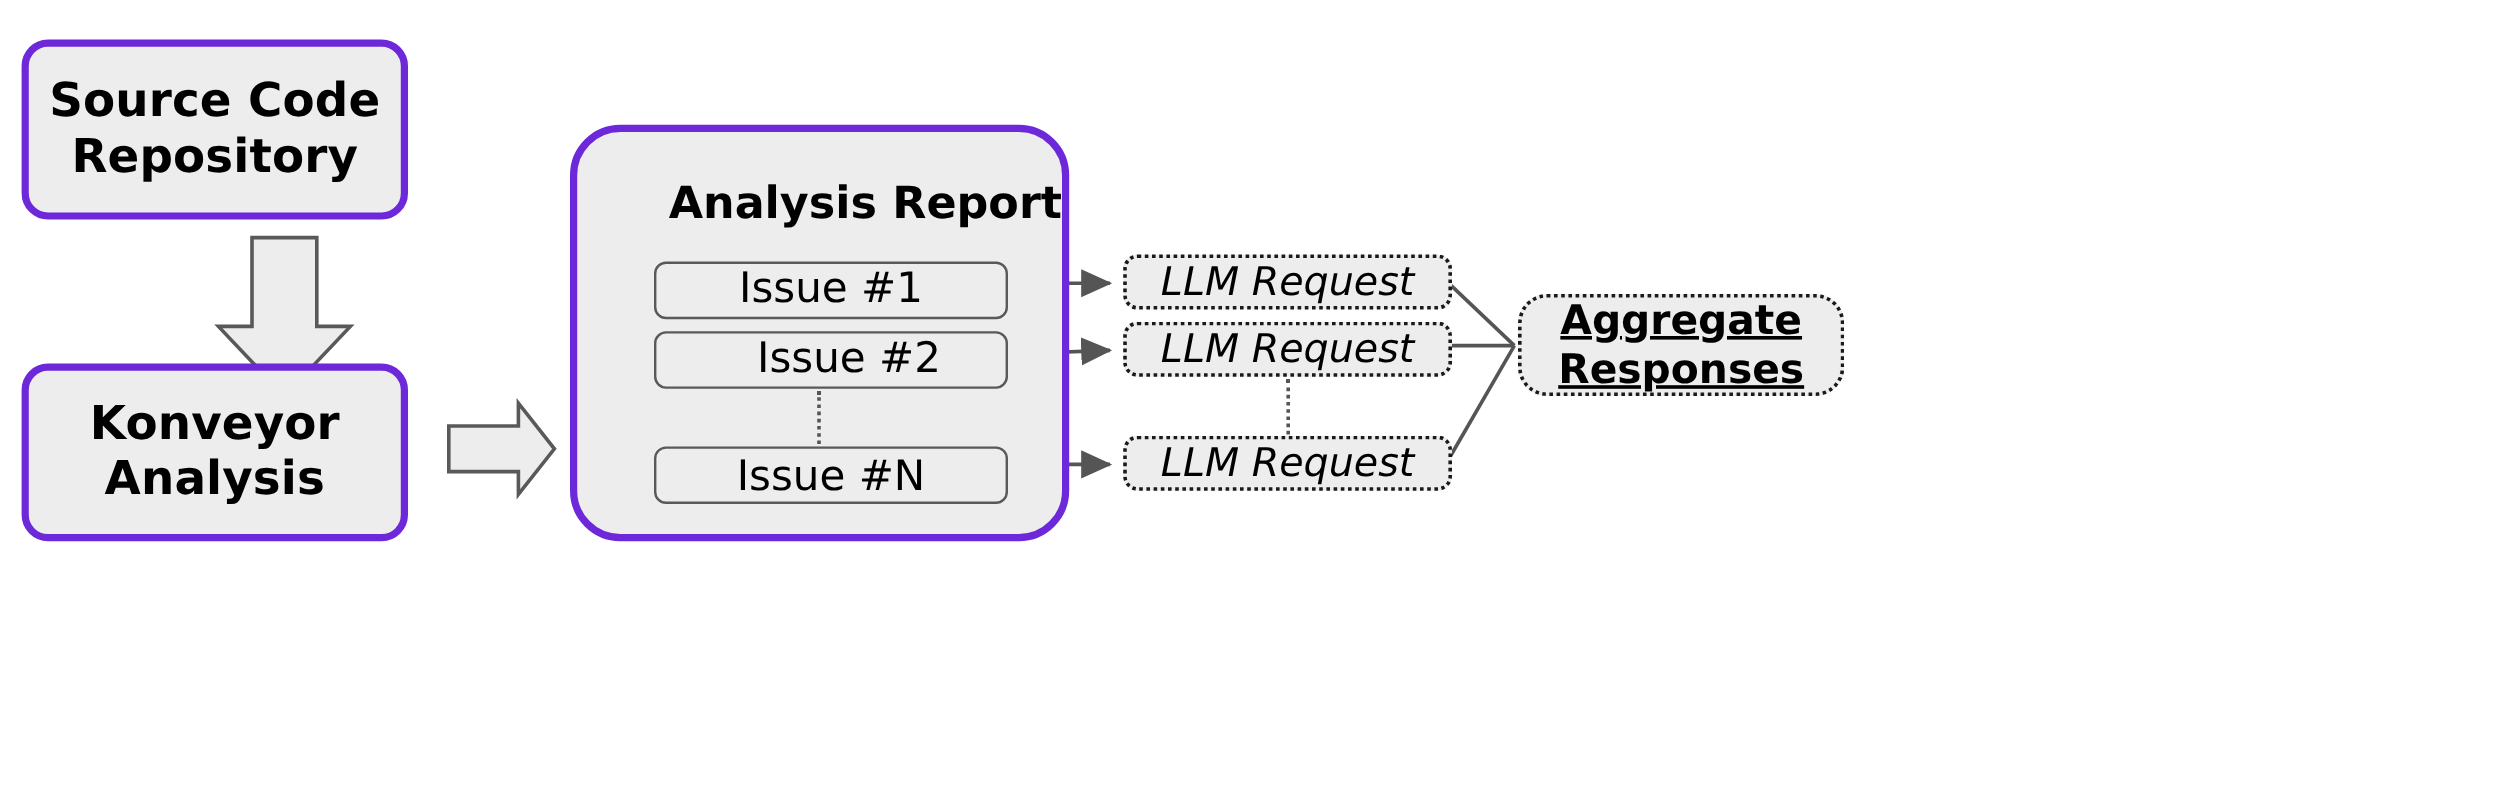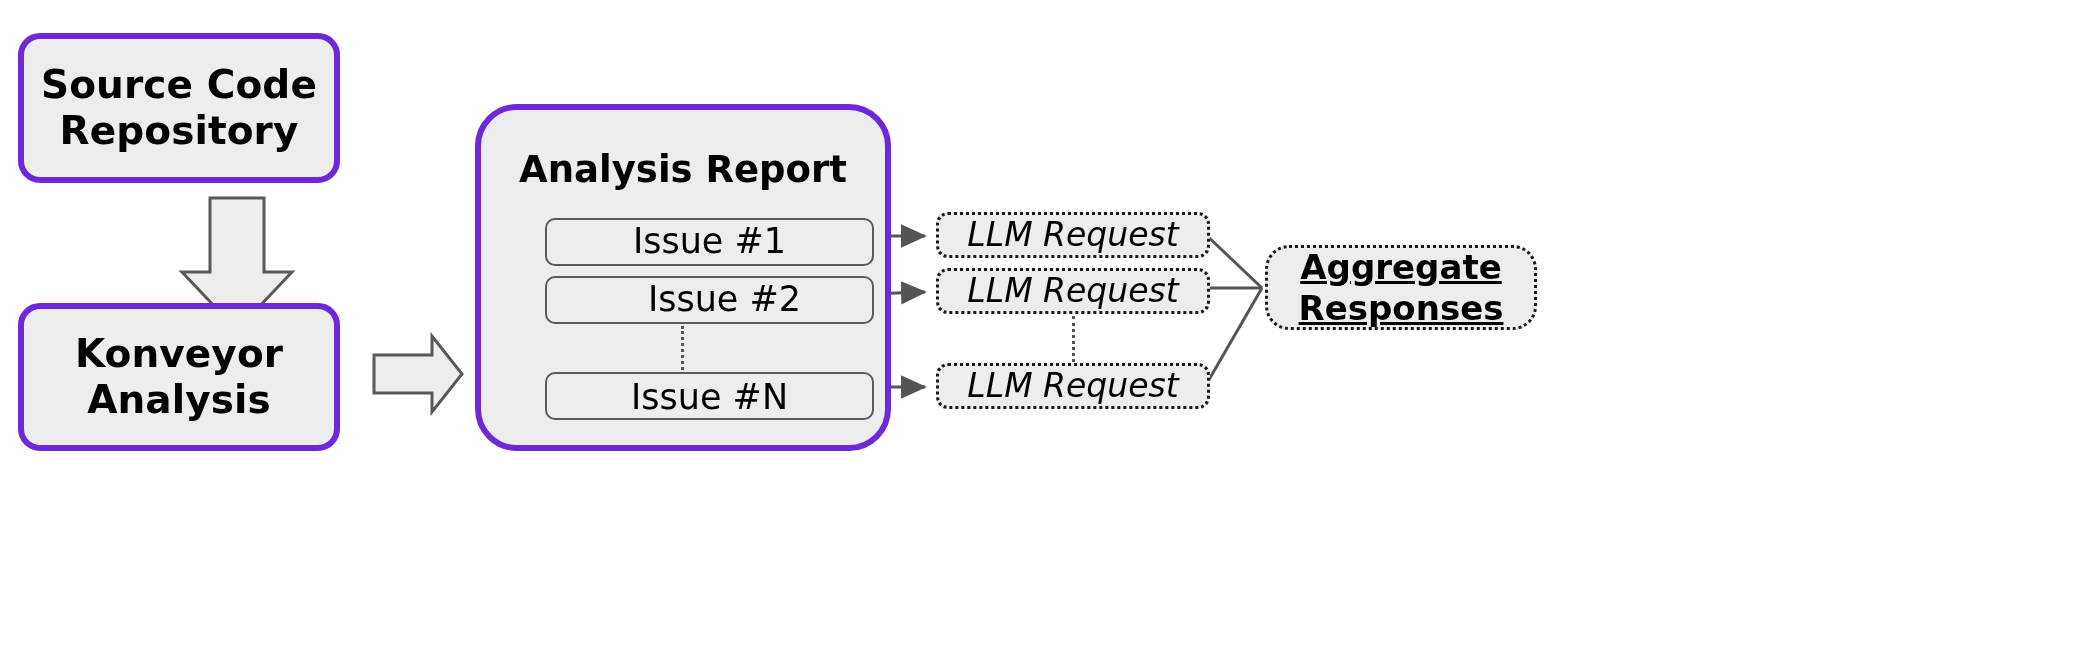--- a/index.html
+++ b/index.html
@@ -69,30 +69,30 @@
   #analysis-report-panel {
     left: 475px; top: 104px;
     width: 416px; height: 347px;
     border-radius: 42px;
     display: block;
   }
   #analysis-report-title {
     position: absolute;
     left: 0; right: 0;
     top: 38px;
-    text-align: center;
+    text-align: right;
     font-size: 37px;
     font-weight: bold;
   }
 
   .issue-box {
     position: absolute;
     box-sizing: border-box;
     left: 64px;
-    width: 329px;
+    width: 295px;
     height: 48px;
     background: #ededed;
     border: 2px solid #595959;
     border-radius: 10px;
     display: flex;
     align-items: center;
     justify-content: center;
     font-size: 35px;
     color: #000;
     z-index: 3;

